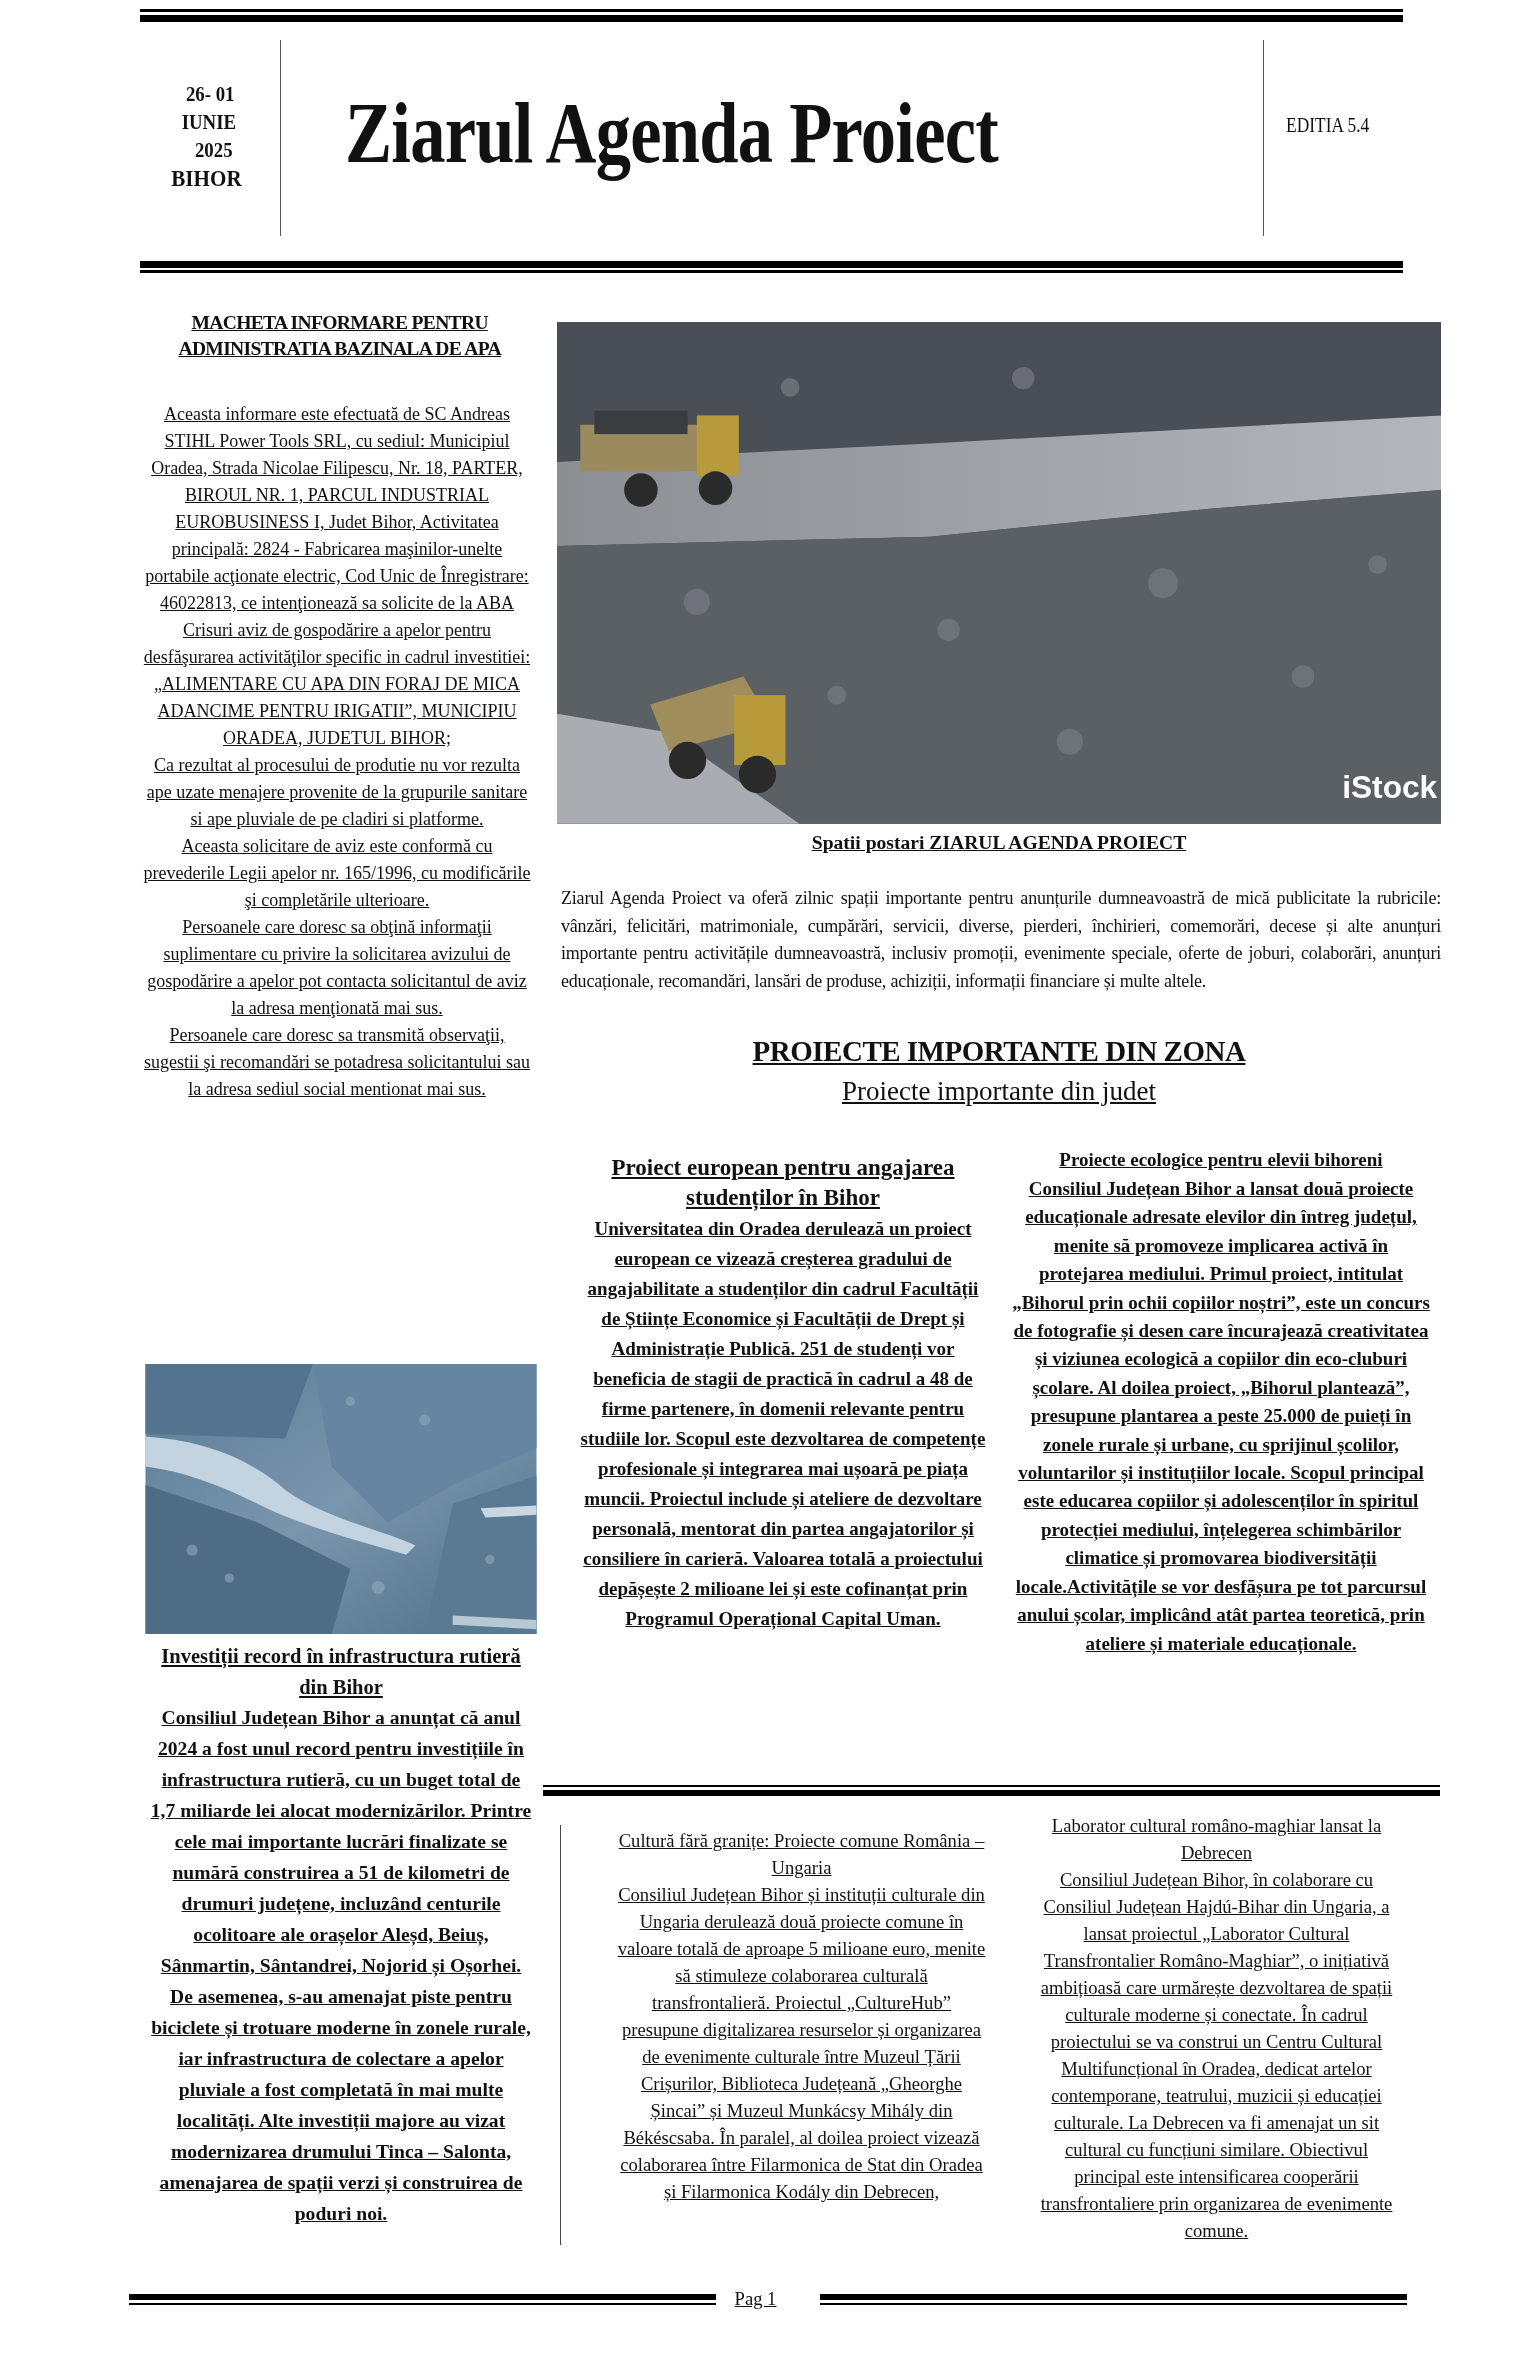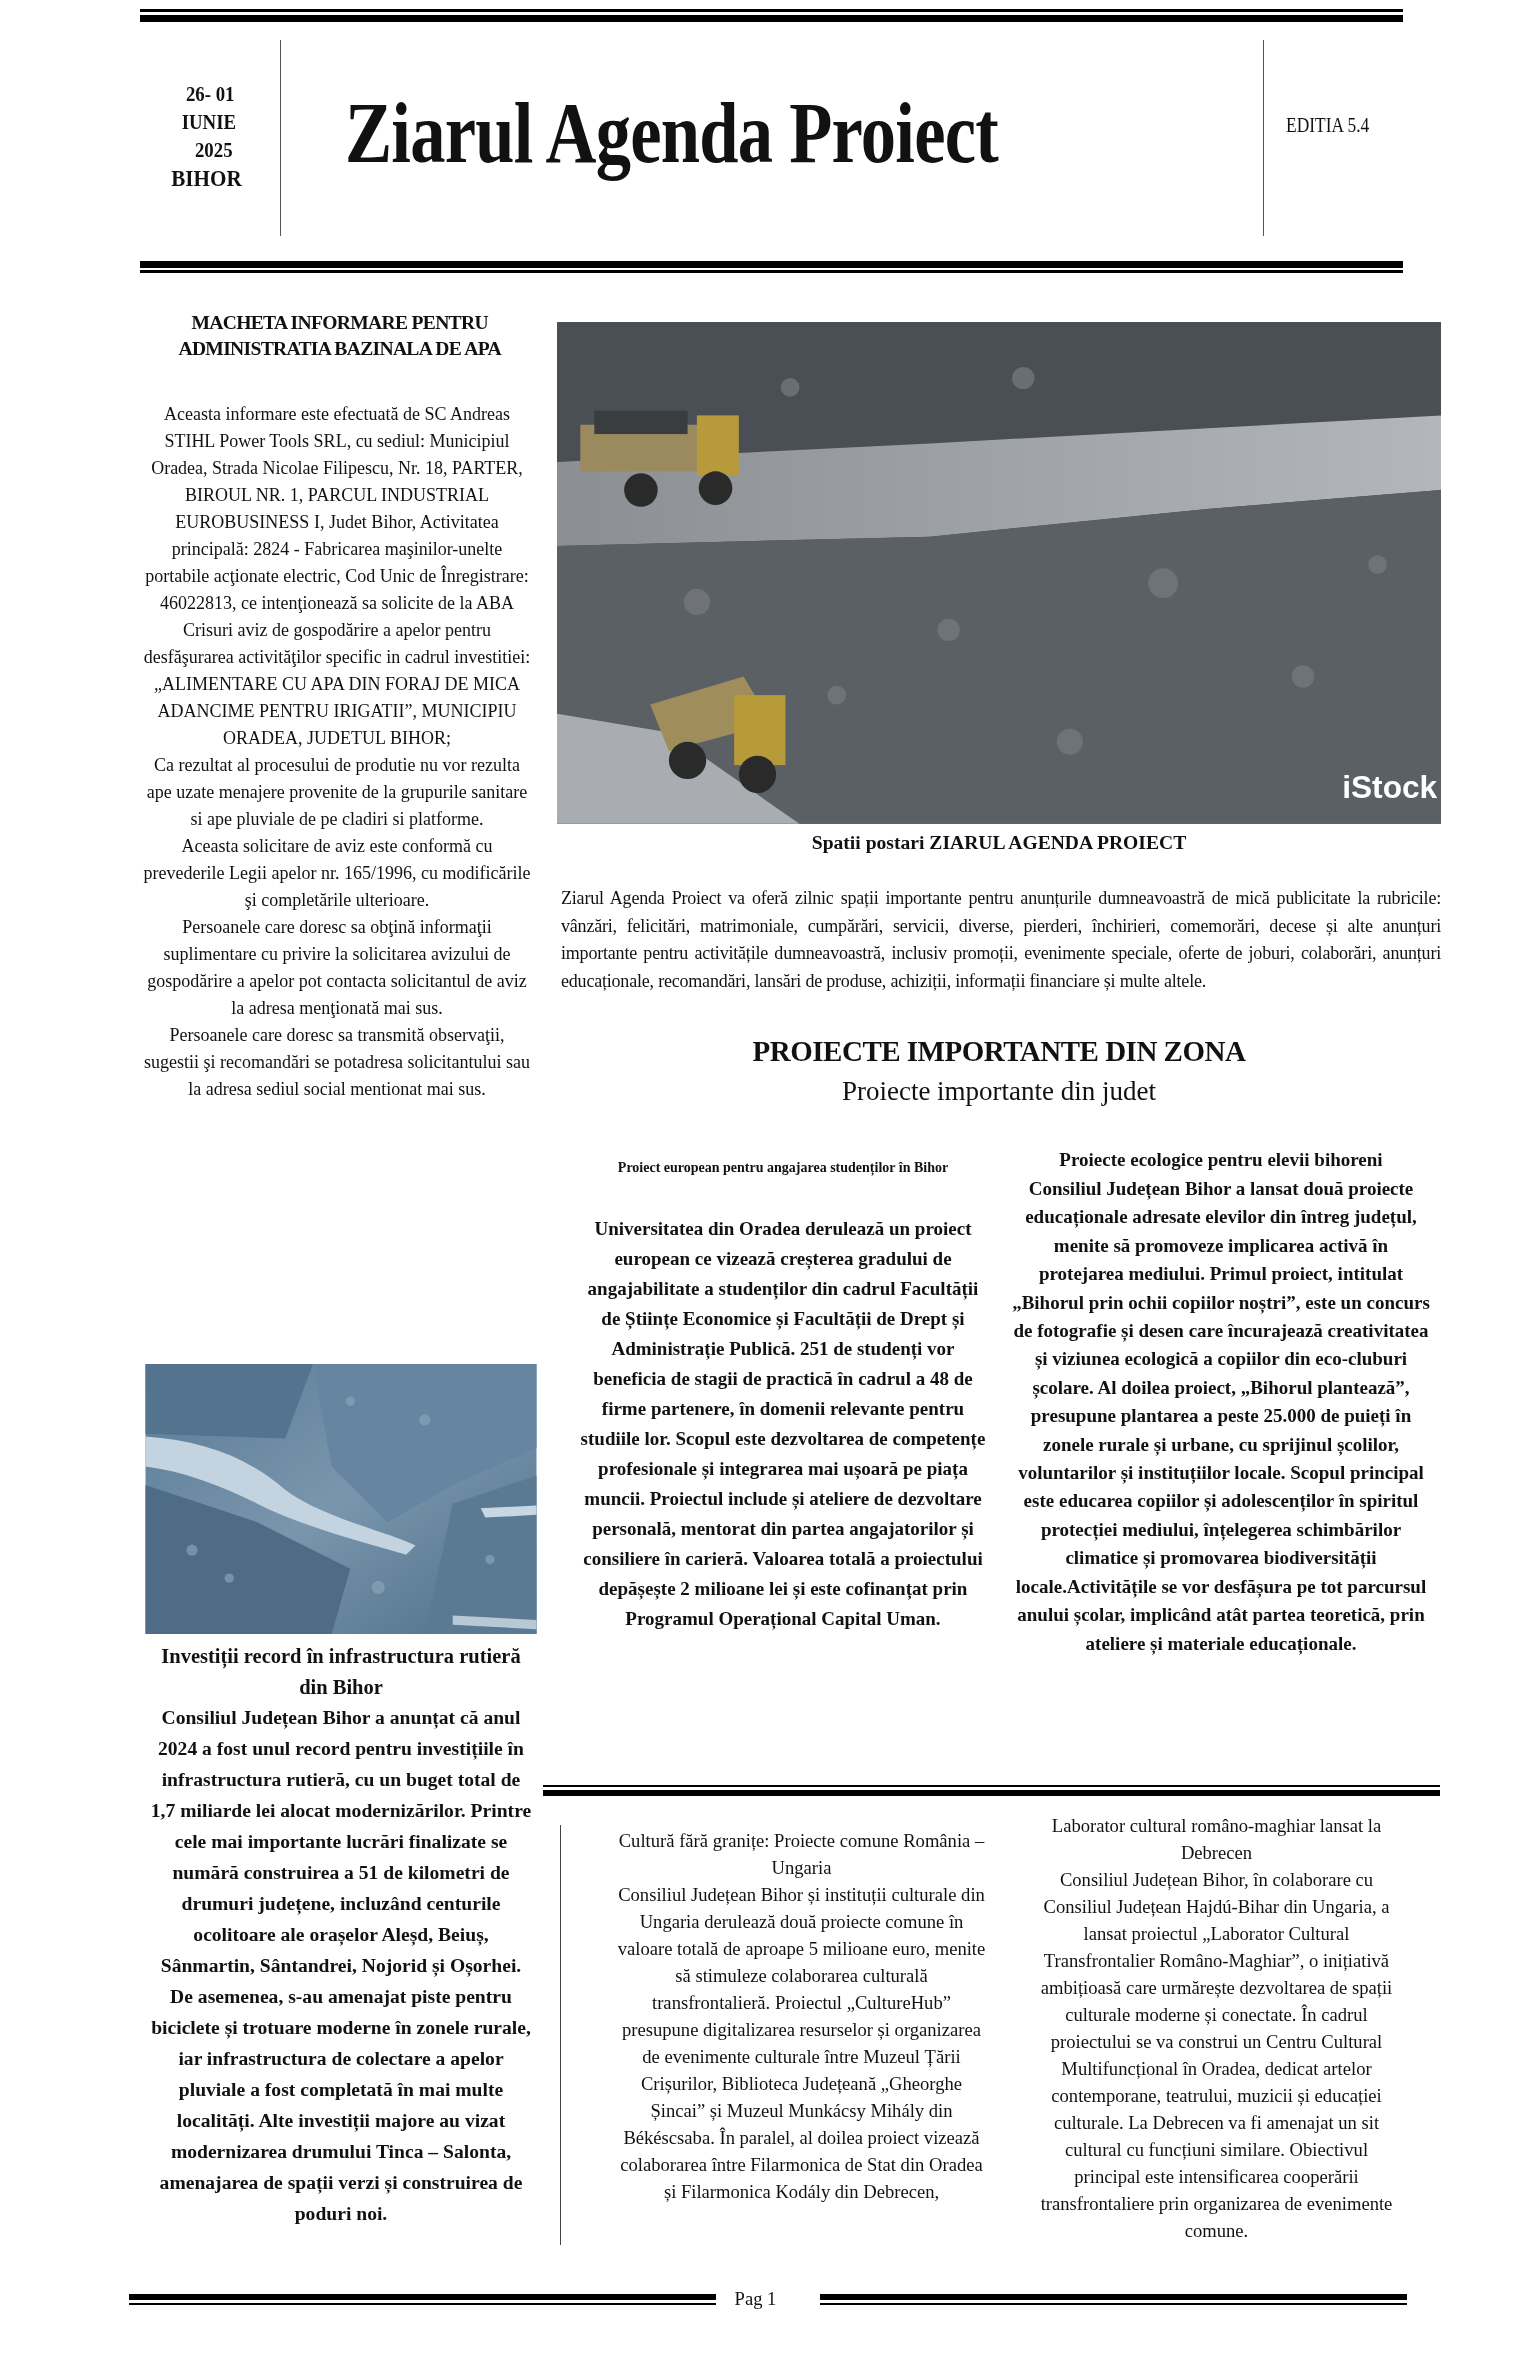--- a/index.html
+++ b/index.html
@@ -7,21 +7,21 @@
          font-family: "Liberation Serif", "DejaVu Serif", serif; color: #111; }
   .abs { position: absolute; }
   
   .rule-thick { background: #000; }
   .rule-thin { background: #000; }
   .vline { background: #555; width: 0.9px; }
   
   .hdr-date { font-family: "Liberation Serif", serif; font-size: 21.4px; line-height: 28px; text-align: center; font-weight: bold; transform: scaleX(0.88); transform-origin: left top; }
   .hdr-title { font-size: 86px; font-weight: bold; letter-spacing: -0.9px; white-space: nowrap; transform: scaleX(0.82); transform-origin: left top; }
   .hdr-ed { font-size: 20.5px; white-space: nowrap; transform: scaleX(0.85); transform-origin: left top; }
-  .center { text-align: center; }
+  .center { text-align: center; text-decoration: underline; }
   .serif { font-family: "Liberation Serif", "DejaVu Serif", serif; }
   .b { font-weight: bold; }
   .justify { text-align: justify; margin-top: 27px; }
   .photo { overflow: hidden; }
   .cond { transform-origin: left top; }
 </style>
 </head>
 <body>
 
 <div class="abs rule-thin" style="left:140px; top:9.3px; width:1263px; height:2.8px;"></div>
@@ -129,21 +129,21 @@
     <text x="842" y="510" fill="#ffffff" font-family="Liberation Sans, sans-serif" font-size="34" font-weight="bold">iStock</text>
   </svg>
 </div>
 
 <div class="abs center b cond" style="left:557px; top:830px; width:884px; font-size:19.6px; line-height:26px;">Spatii postari ZIARUL AGENDA PROIECT</div>
 <div class="abs justify" style="left:561px; top:858px; width:880px; font-size:18px; line-height:27.5px; letter-spacing:-0.2px;">Ziarul Agenda Proiect va oferă zilnic spații importante pentru anunțurile dumneavoastră de mică publicitate la rubricile: vânzări, felicitări, matrimoniale, cumpărări, servicii, diverse, pierderi, închirieri, comemorări, decese și alte anunțuri importante pentru activitățile dumneavoastră, inclusiv promoții, evenimente speciale, oferte de joburi, colaborări, anunțuri educaționale, recomandări, lansări de produse, achiziții, informații financiare și multe altele.</div>
 
 <div class="abs center b" style="left:557px; top:1033px; width:884px; font-size:29px; line-height:37px; letter-spacing:-0.5px;">PROIECTE IMPORTANTE DIN ZONA</div>
 <div class="abs center" style="left:557px; top:1074px; width:884px; font-size:27px; line-height:35px;">Proiecte importante din judet</div>
 
-<div class="abs center b" style="left:578px; top:1153px; width:410px; font-size:14px; line-height:30px;">Proiect european pentru angajarea studenților în Bihor</div>
+<div class="abs center b" style="left:578px; top:1153px; width:410px; font-size:23px; line-height:30px;">Proiect european pentru angajarea studenților în Bihor</div>
 <div class="abs center b" style="left:578px; top:1214px; width:410px; font-size:19px; line-height:30px;">Universitatea din Oradea derulează un proiect european ce vizează creșterea gradului de angajabilitate a studenților din cadrul Facultății de Științe Economice și Facultății de Drept și Administrație Publică. 251 de studenți vor beneficia de stagii de practică în cadrul a 48 de firme partenere, în domenii relevante pentru studiile lor. Scopul este dezvoltarea de competențe profesionale și integrarea mai ușoară pe piața muncii. Proiectul include și ateliere de dezvoltare personală, mentorat din partea angajatorilor și consiliere în carieră. Valoarea totală a proiectului depășește 2 milioane lei și este cofinanțat prin Programul Operațional Capital Uman.</div>
 
 <div class="abs center b" style="left:1011px; top:1146px; width:420px; font-size:19px; line-height:28.4px;">Proiecte ecologice pentru elevii bihoreni</div>
 <div class="abs center b" style="left:1011px; top:1175px; width:420px; font-size:19px; line-height:28.4px;">Consiliul Județean Bihor a lansat două proiecte educaționale adresate elevilor din întreg județul, menite să promoveze implicarea activă în protejarea mediului. Primul proiect, intitulat „Bihorul prin ochii copiilor noștri”, este un concurs de fotografie și desen care încurajează creativitatea și viziunea ecologică a copiilor din eco-cluburi școlare. Al doilea proiect, „Bihorul plantează”, presupune plantarea a peste 25.000 de puieți în zonele rurale și urbane, cu sprijinul școlilor, voluntarilor și instituțiilor locale. Scopul principal este educarea copiilor și adolescenților în spiritul protecției mediului, înțelegerea schimbărilor climatice și promovarea biodiversității locale.Activitățile se vor desfășura pe tot parcursul anului școlar, implicând atât partea teoretică, prin ateliere și materiale educaționale.</div>
 
 <div class="abs rule-thin" style="left:543px; top:1785px; width:897px; height:1.9px;"></div>
 <div class="abs rule-thick" style="left:543px; top:1790px; width:897px; height:5.6px;"></div>
 
 <div class="abs vline" style="left:560px; top:1825px; height:420px; background:#444;"></div>
 

